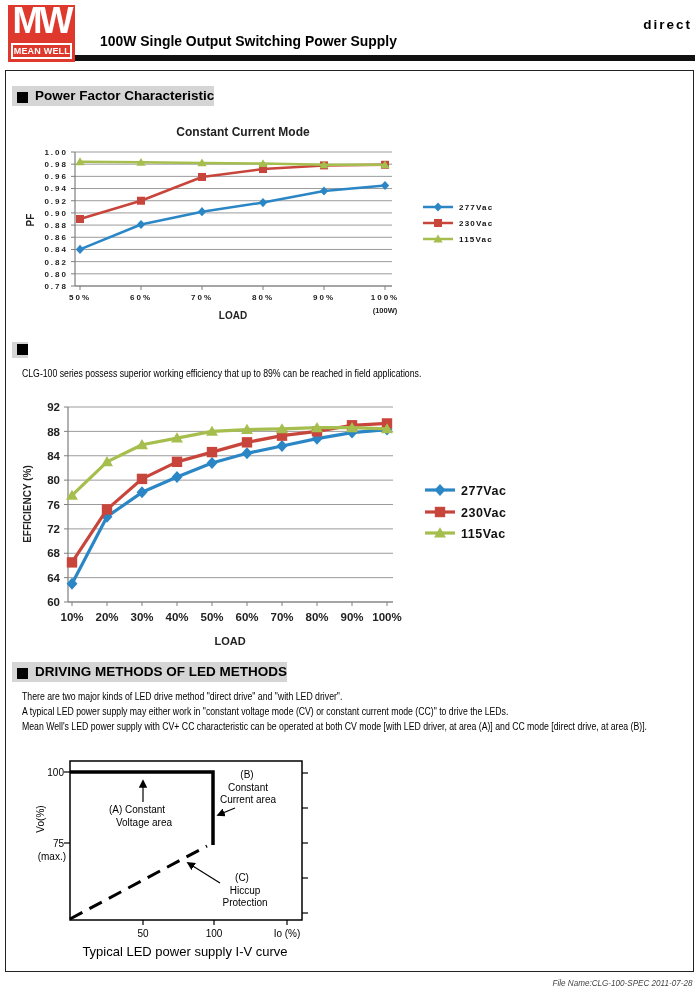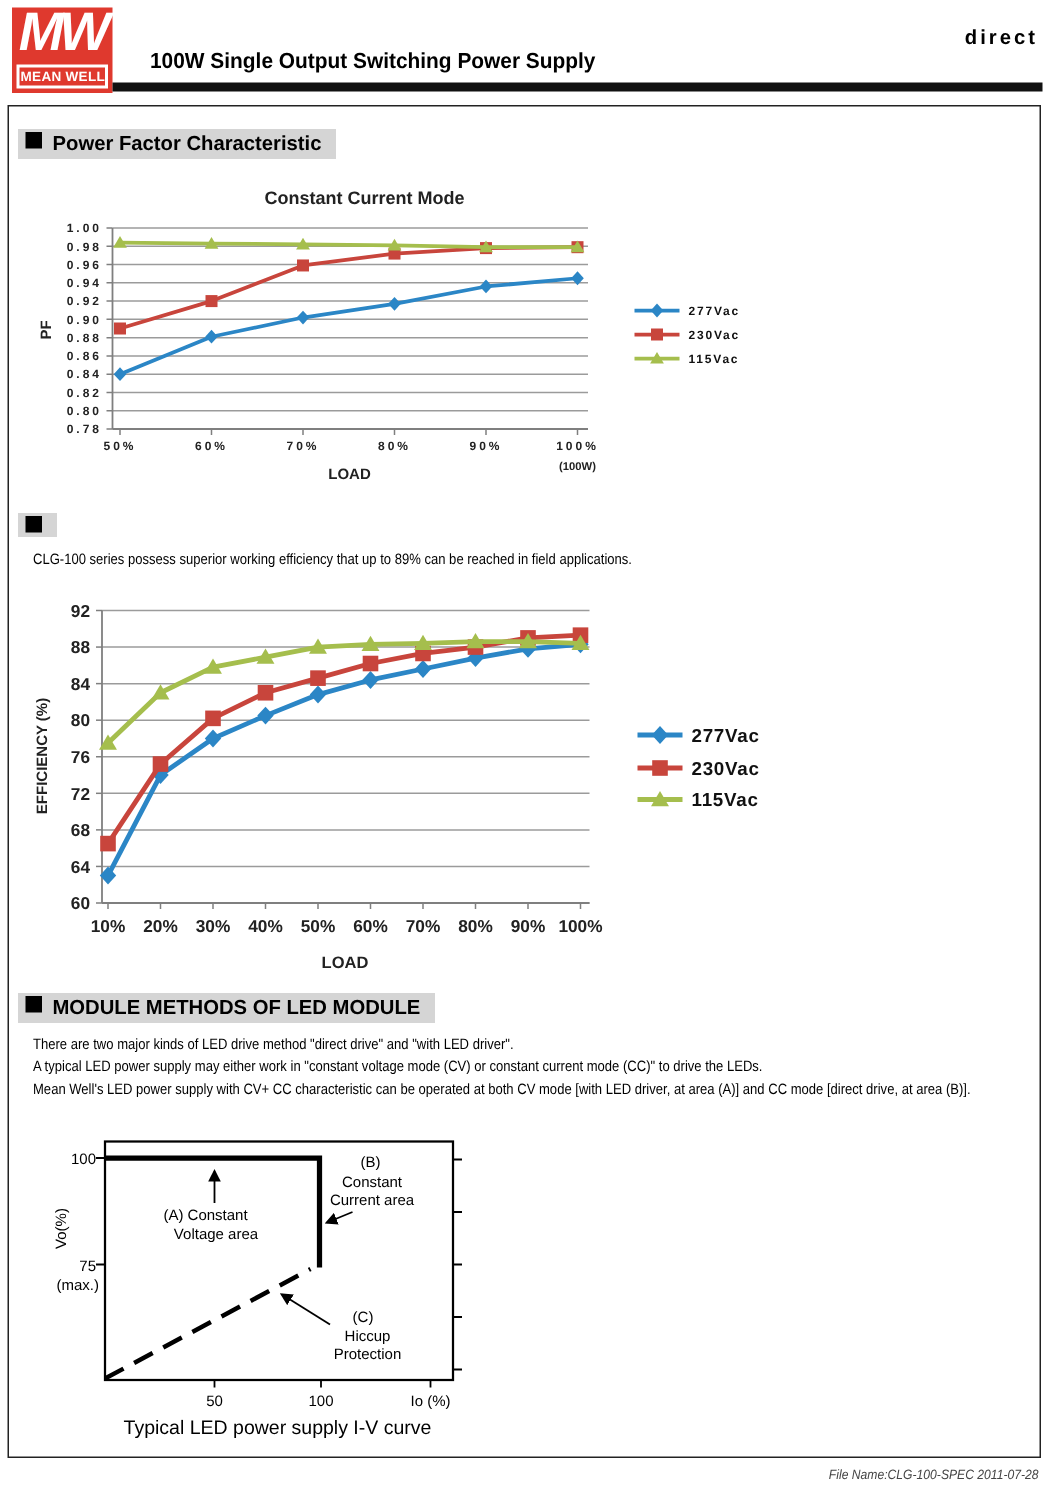--- a/index.html
+++ b/index.html
@@ -1,34 +1,34 @@
 <!DOCTYPE html>
 <html><head>
 <meta charset="utf-8">
 <style>
   html,body{margin:0;padding:0;background:#fff;}
   .page{position:relative;width:700px;height:999px;background:#fff;overflow:hidden;
         font-family:"Liberation Sans",sans-serif;color:#000;}
   
   .logo{position:absolute;left:8px;top:5px;width:67px;height:57px;background:#DF392E;}
   .logo .mono{position:absolute;top:-3px;left:0;right:0;text-align:center;
-        font-style:italic;font-weight:bold;font-size:36px;line-height:38px;color:#fff;letter-spacing:-3px;}
+        font-weight:bold;font-size:36px;line-height:38px;color:#fff;letter-spacing:-3px;}
   .logo .name{position:absolute;left:3px;right:3px;bottom:3px;border:2px solid #fff;
         text-align:right;font-weight:bold;font-size:9px;line-height:12px;color:#fff;letter-spacing:0.2px;}
   .page-title{position:absolute;left:100px;top:33px;font-weight:bold;font-size:14.5px;
         transform:scaleX(0.96);transform-origin:0 50%;white-space:nowrap;}
   .product{position:absolute;right:8px;top:17px;display:flex;align-items:baseline;white-space:nowrap;}
   .product .model{font-weight:bold;font-size:27px;letter-spacing:1.5px;}
   .product .series{font-weight:bold;font-size:13.5px;letter-spacing:2px;margin-left:9px;}
   .header-rule{position:absolute;left:75px;top:55px;width:620px;height:6px;background:#111;}
   .content-border{position:absolute;left:5px;top:70px;width:689px;height:902px;
         border:1.5px solid #222;box-sizing:border-box;}
   
-  .section-head{position:absolute;left:12px;display:flex;align-items:flex-start;gap:7px;
-        background:#D5D5D5;padding:2px 10px 3px 5px;font-weight:bold;font-size:13.5px;white-space:nowrap;}
+  .section-head{position:absolute;left:12px;display:flex;align-items:flex-end;gap:7px;
+        background:#D5D5D5;padding:2px 0 3px 5px;font-weight:bold;font-size:13.5px;white-space:nowrap;}
   .bullet{display:inline-block;width:11px;height:11px;background:#000;flex:0 0 auto;}
   
   .bodytext{position:absolute;font-size:10px;white-space:nowrap;
         transform:scaleX(0.87);transform-origin:0 50%;}
   
   svg text{font-family:"Liberation Sans",sans-serif;}
   .caption{position:absolute;left:20px;top:944px;width:330px;text-align:center;font-size:13px;}
   .footer{position:absolute;right:8px;top:978px;font-style:italic;font-size:9px;color:#444;
         transform:scaleX(0.9);transform-origin:100% 50%;white-space:nowrap;}
 </style>
@@ -259,21 +259,21 @@
       </g>
       <g>
         <line x1="405" y1="143" x2="435" y2="143" stroke="#A5BE4D" stroke-width="3.2"></line>
         <polygon points="420,137.28 425.98,147.42 414.02,147.42" fill="#A5BE4D"></polygon>
         <text x="441" y="147.5" text-anchor="start" font-size="12.5" font-weight="bold" fill="#111" letter-spacing="0.5">115Vac</text>
       </g>
     </svg>
 
   <div class="section-head" style="top:662px;">
     <span class="bullet"></span>
-    <span>MODULE METHODS OF LED MODULE</span>
+    <span>DRIVING METHODS OF LED METHODS</span>
   </div>
   <div class="bodytext" style="left:22px;top:691px;">There are two major kinds of LED drive method "direct drive" and "with LED driver".</div>
   <div class="bodytext" style="left:22px;top:706px;">A typical LED power supply may either work in "constant voltage mode (CV) or constant current mode (CC)" to drive the LEDs.</div>
   <div class="bodytext" style="left:22px;top:721px;">Mean Well's LED power supply with CV+ CC characteristic can be operated at both CV mode [with LED driver, at area (A)] and CC mode [direct drive, at area (B)].</div>
 
   <svg id="iv-svg" style="position:absolute;left:20px;top:755px;" width="330" height="200">
       <defs>
         <marker id="arr" viewBox="0 0 10 10" refX="8" refY="5" markerWidth="7" markerHeight="7" orient="auto-start-reverse">
           <path d="M0,0 L10,5 L0,10 z" fill="#000"></path>
         </marker>

